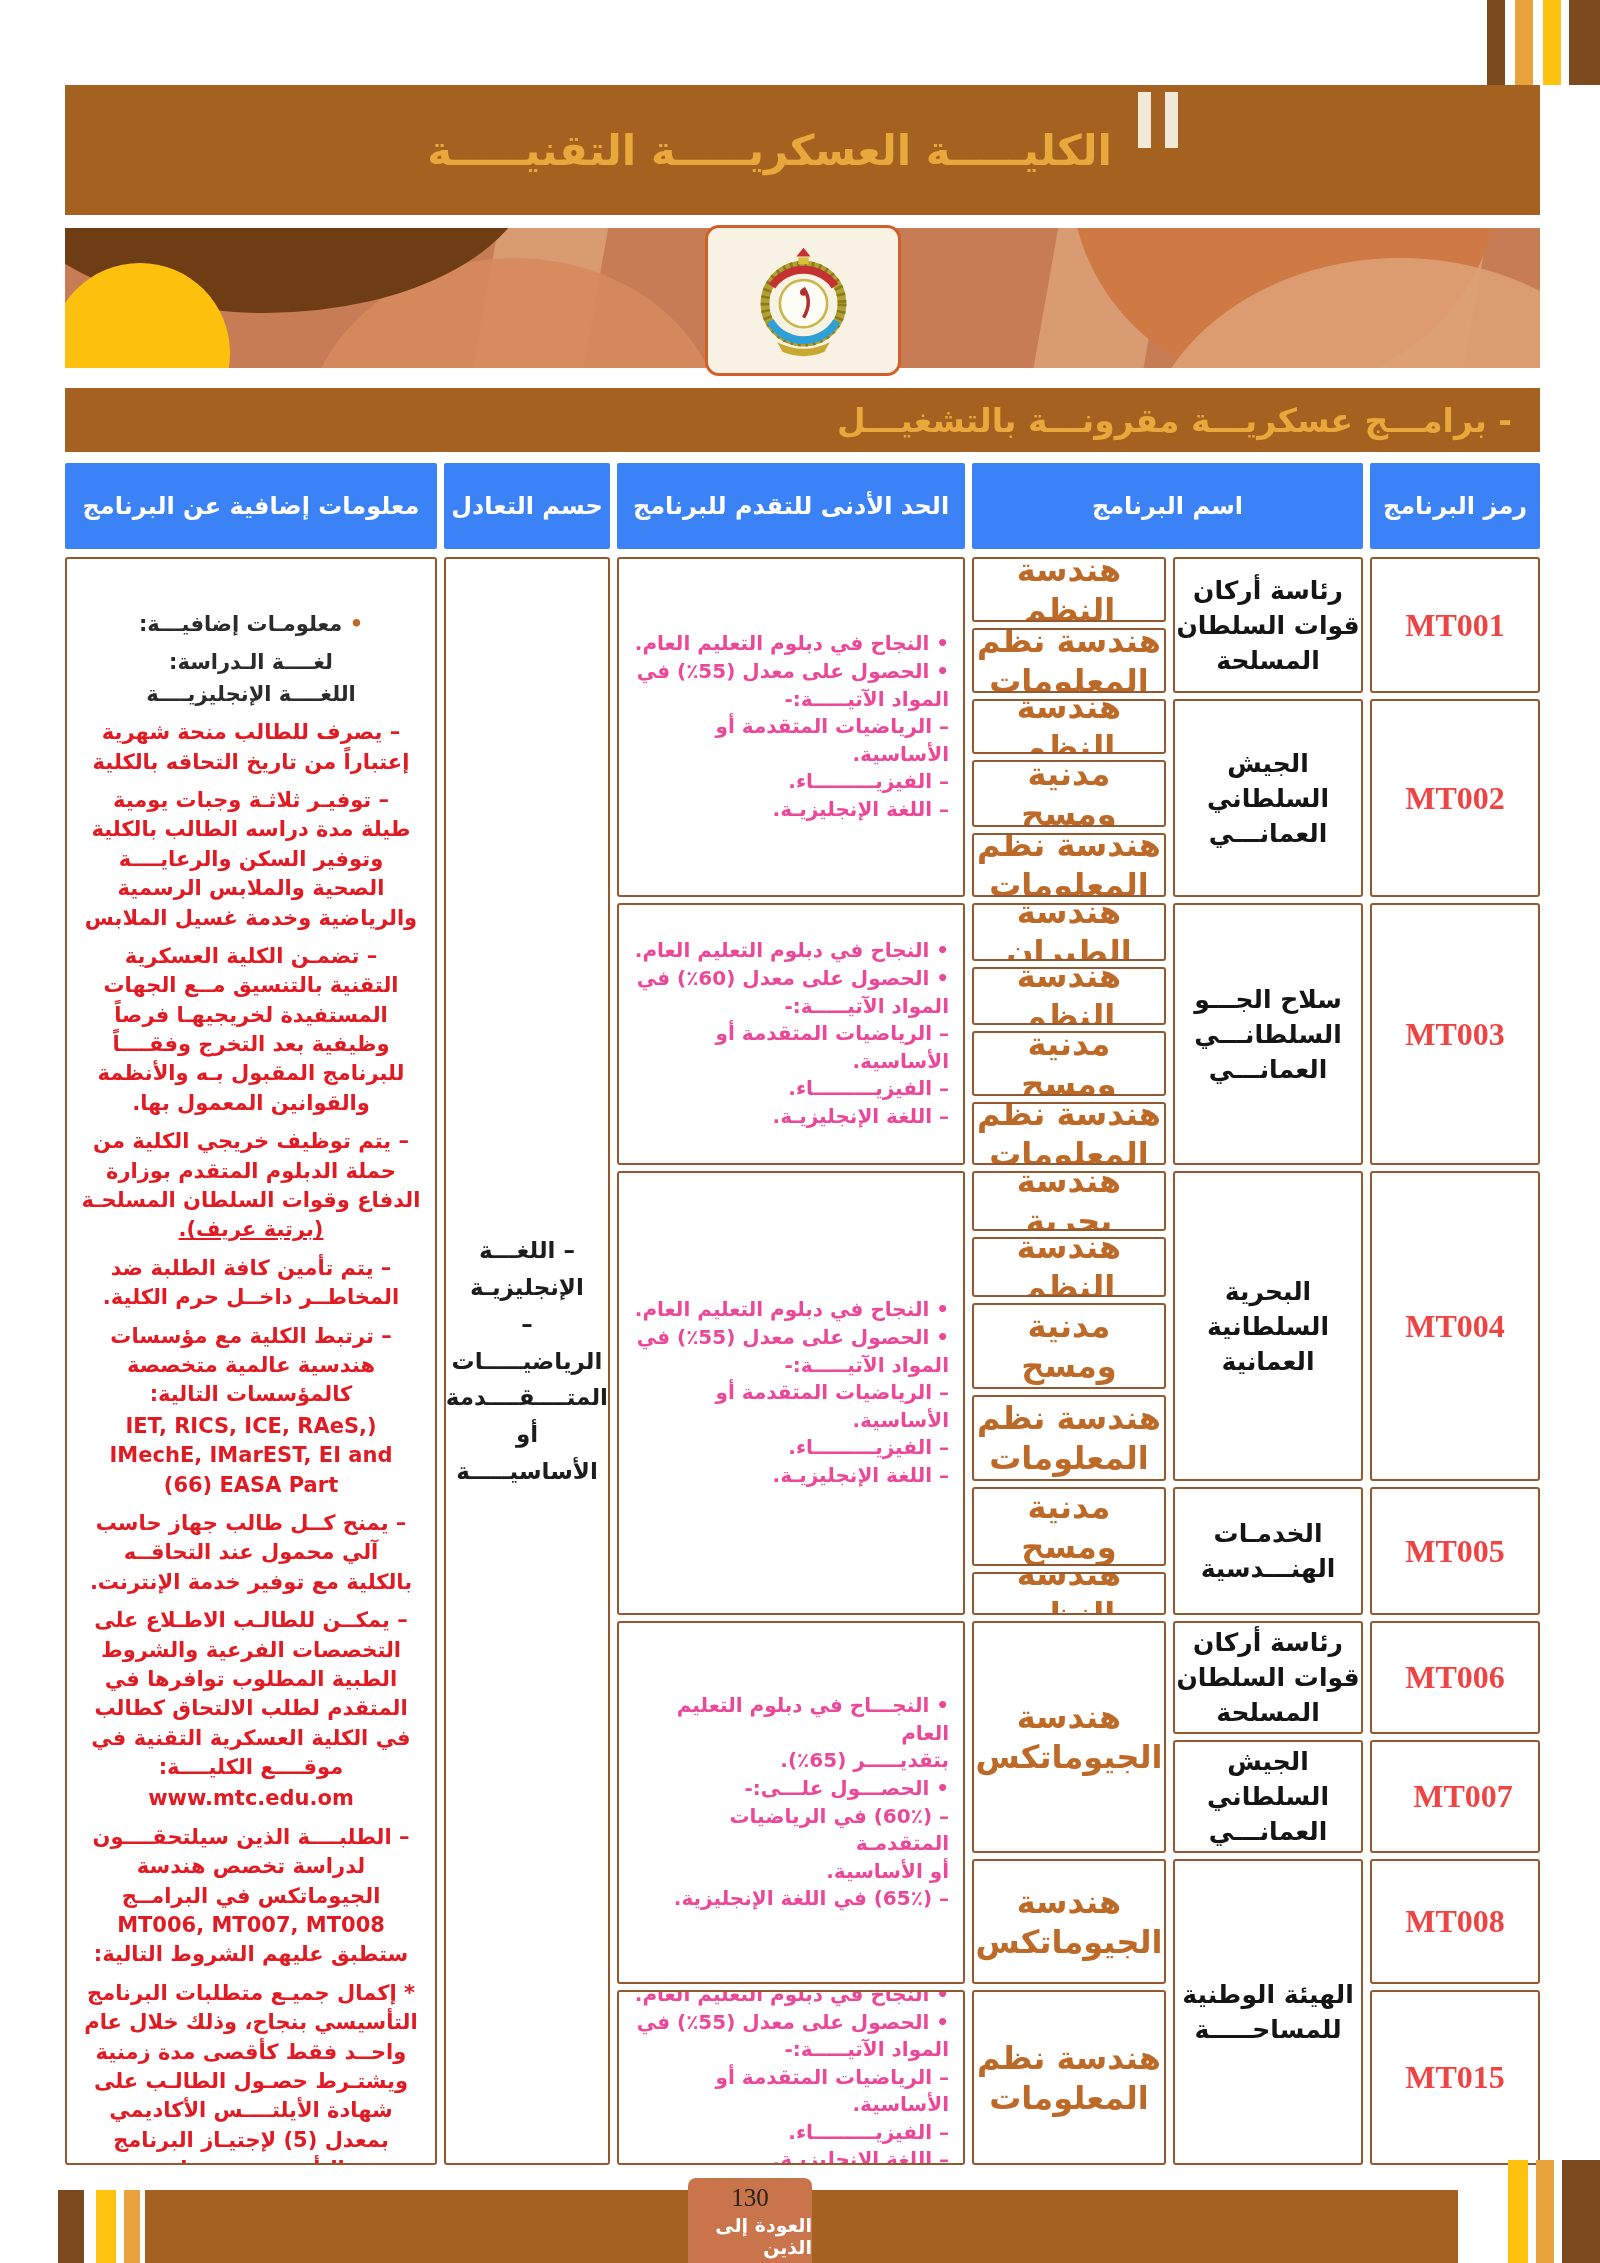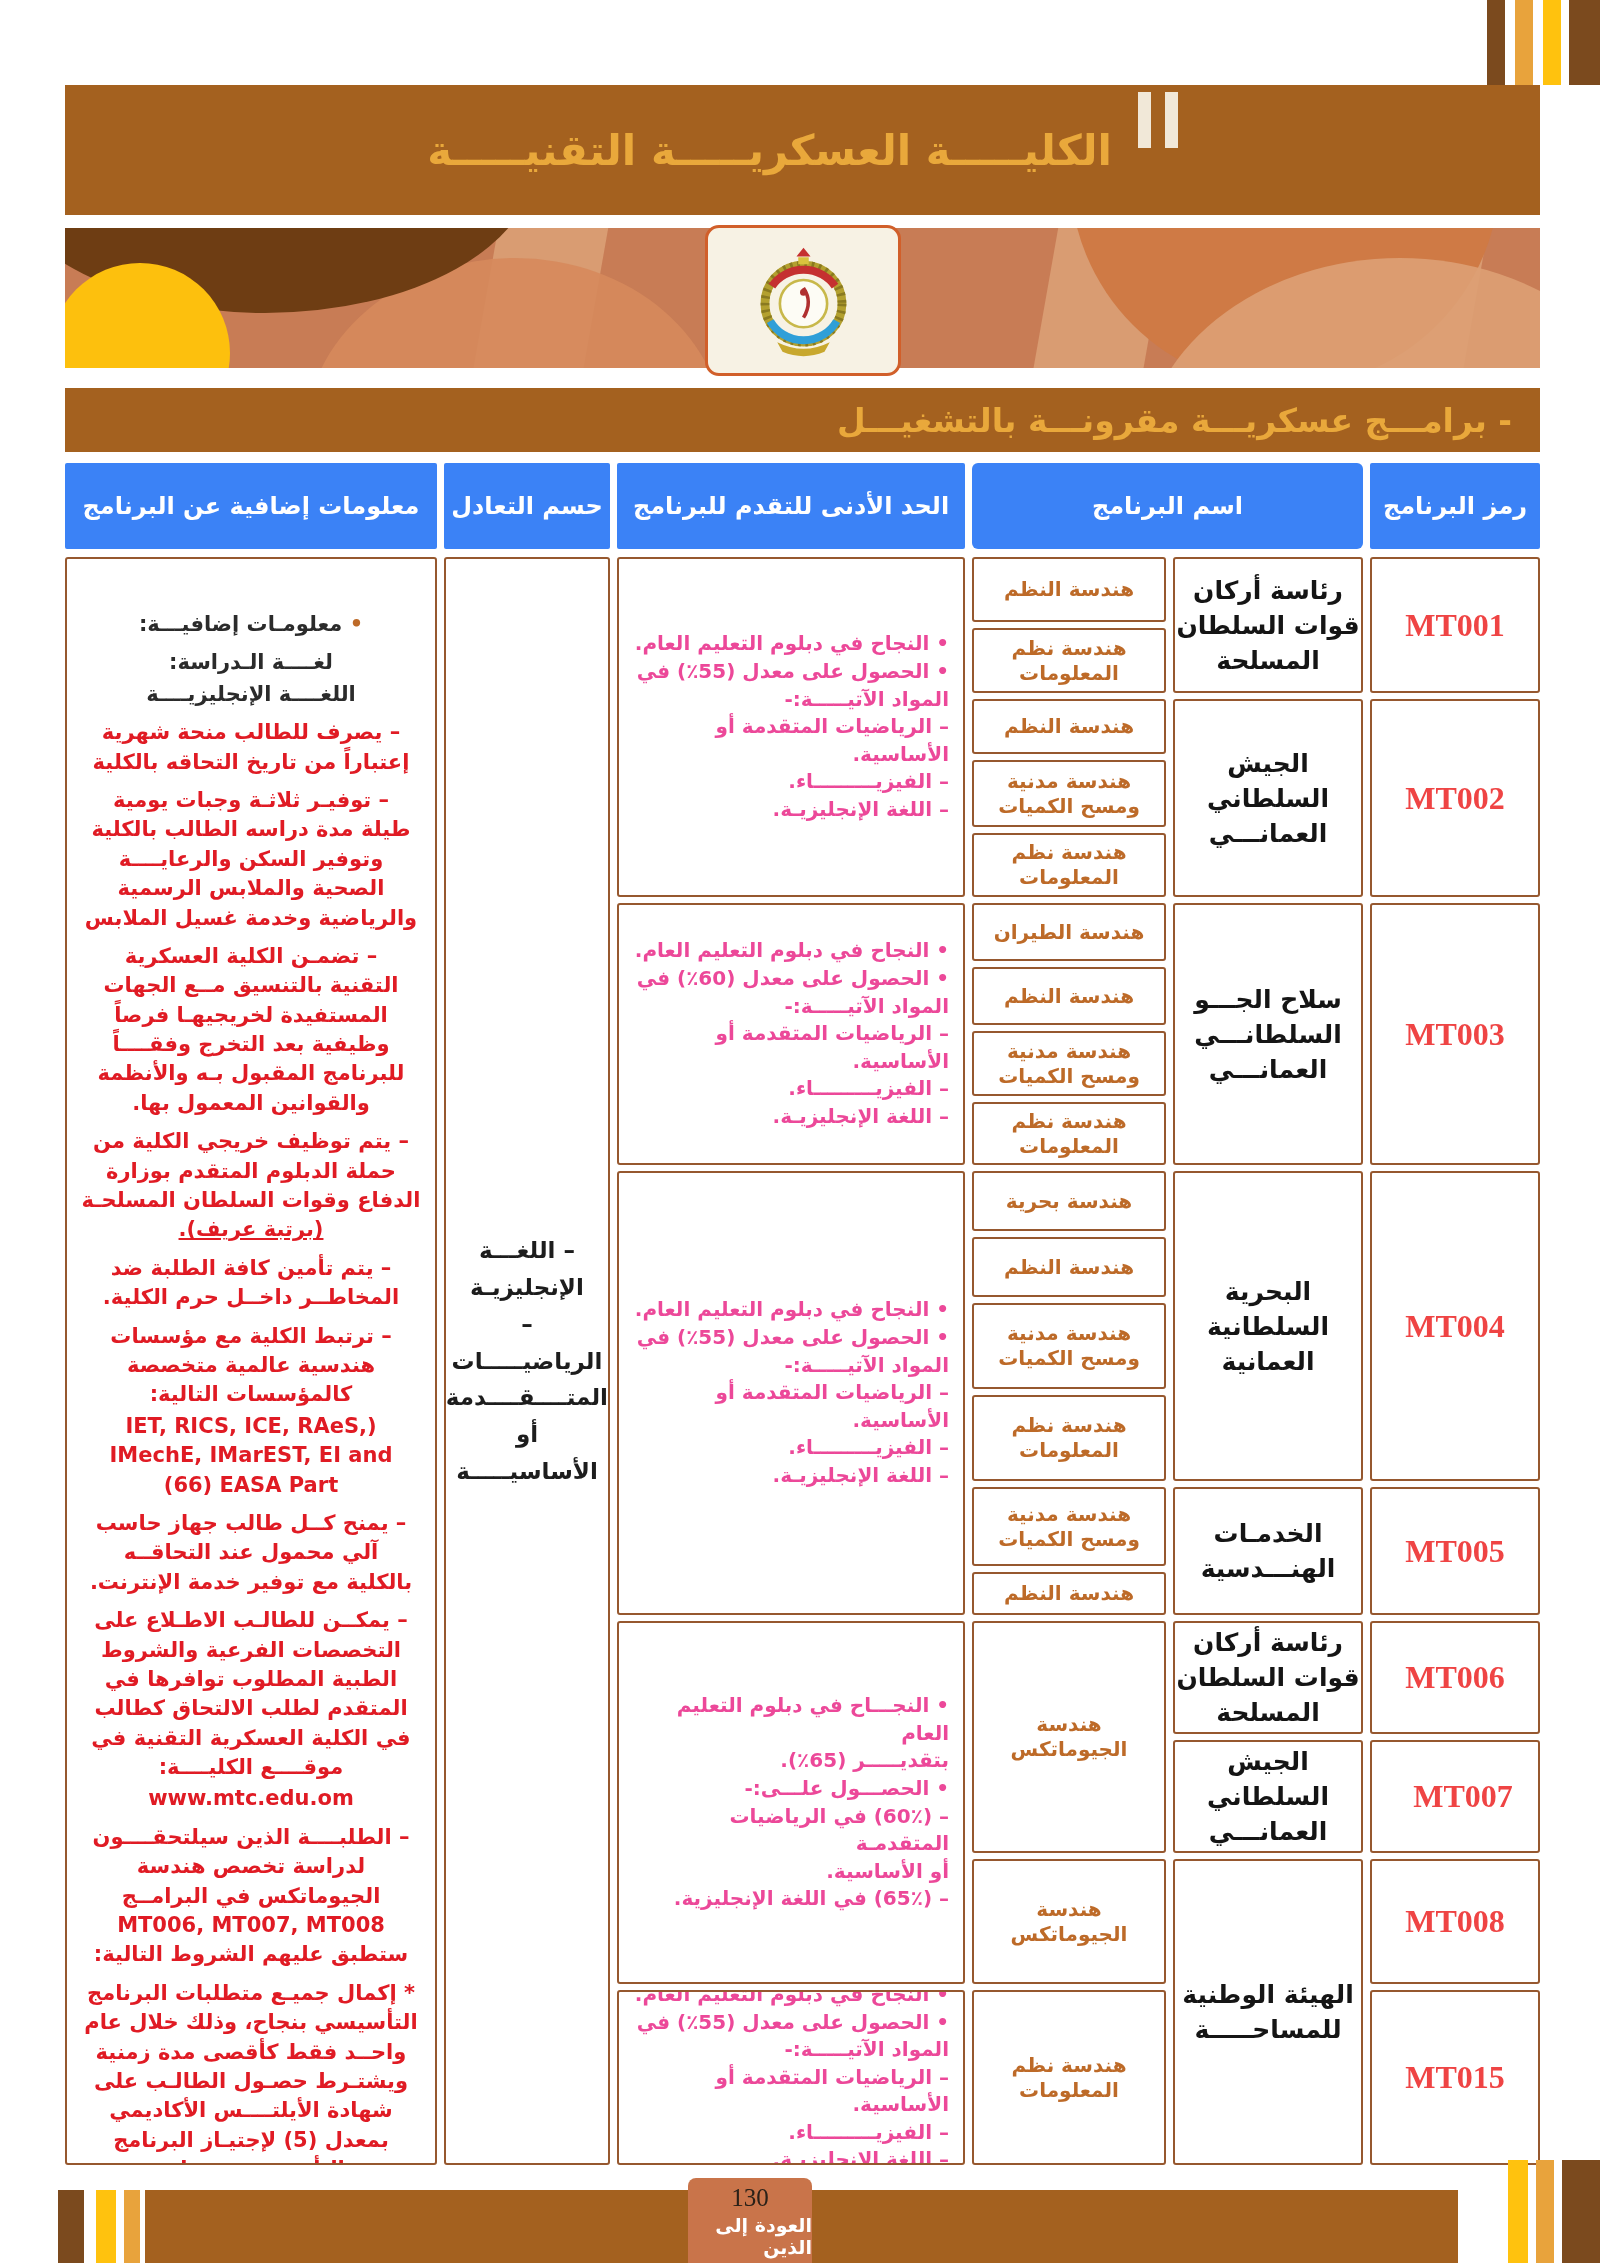--- a/index.html
+++ b/index.html
@@ -40,21 +40,21 @@
 
   
   .tbody{position:absolute;left:65px;top:557px;width:1475px;height:1608px;display:grid;
          grid-template-columns:170px 190px 194px 348px 166px 372px;
          grid-template-rows:65px 65px 55px 67px 64px 58px 58px 65px 63px 60px 60px 86px 86px 79px 43px 113px 113px 125px 175px;
          column-gap:7px;row-gap:6px;}
   .cell{background:#ffffff;border:2.5px solid #96582f;border-radius:3px;display:flex;
         align-items:center;justify-content:center;overflow:hidden;}
   .code{font-family:"Liberation Serif","DejaVu Serif",serif;font-size:32px;font-weight:bold;color:#ef4444;}
   .org{font-size:25px;font-weight:bold;color:#151515;text-align:center;white-space:pre-line;line-height:1.4;}
-  .spec{font-size:20px;font-weight:bold;color:#bd6a28;text-align:center;white-space:pre-line;line-height:1.25;padding:2px;}
+  .spec{font-size:32px;font-weight:bold;color:#bd6a28;text-align:center;white-space:pre-line;line-height:1.25;padding:2px;}
   .req{align-items:center;}
   .req .req-text{width:100%;text-align:right;padding:6px 14px;font-size:20px;font-weight:bold;color:#ec4899;
         white-space:pre-line;line-height:1.38;}
   .tie .tie-text{width:100%;text-align:center;font-size:23px;font-weight:bold;color:#1d1d1d;
         white-space:pre-line;line-height:1.6;}
   .info{display:block;padding:42px 10px 27px 10px;}
   .info p{margin:9px 0;text-align:center;white-space:pre-line;font-weight:bold;font-size:21px;line-height:1.4;}
   .info .dark{color:#2b2b2b;}
   .info .red{color:#e01b24;}
   .info .bullet{color:#bd6a28;}
@@ -112,21 +112,21 @@
       <path d="M30 112 q30 15 60 0 l-6 11 q-24 10 -48 0 z" fill="#c8a82e"></path>
     </svg>
   </div>
 
   <div class="section-bar">
     <div class="section-title">- برامـــج عسكريـــة مقرونـــة بالتشغيـــل</div>
   </div>
 
   <div class="thead">
     <div class="th" style="grid-area:1/1/2/2;">رمز البرنامج</div>
-    <div class="th" style="grid-area:1/2/2/4;border-radius:6px;">اسم البرنامج</div>
+    <div class="th" style="grid-area:1/2/2/4;">اسم البرنامج</div>
     <div class="th" style="grid-area:1/4/2/5;">الحد الأدنى للتقدم للبرنامج</div>
     <div class="th" style="grid-area:1/5/2/6;">حسم التعادل</div>
     <div class="th" style="grid-area:1/6/2/7;">معلومات إضافية عن البرنامج</div>
   </div>
 
   <div class="tbody">
 
     <div class="cell code" style="grid-area:1/1/3/2;">MT001</div>
     <div class="cell code" style="grid-area:3/1/6/2;">MT002</div>
     <div class="cell code" style="grid-area:6/1/10/2;">MT003</div>

